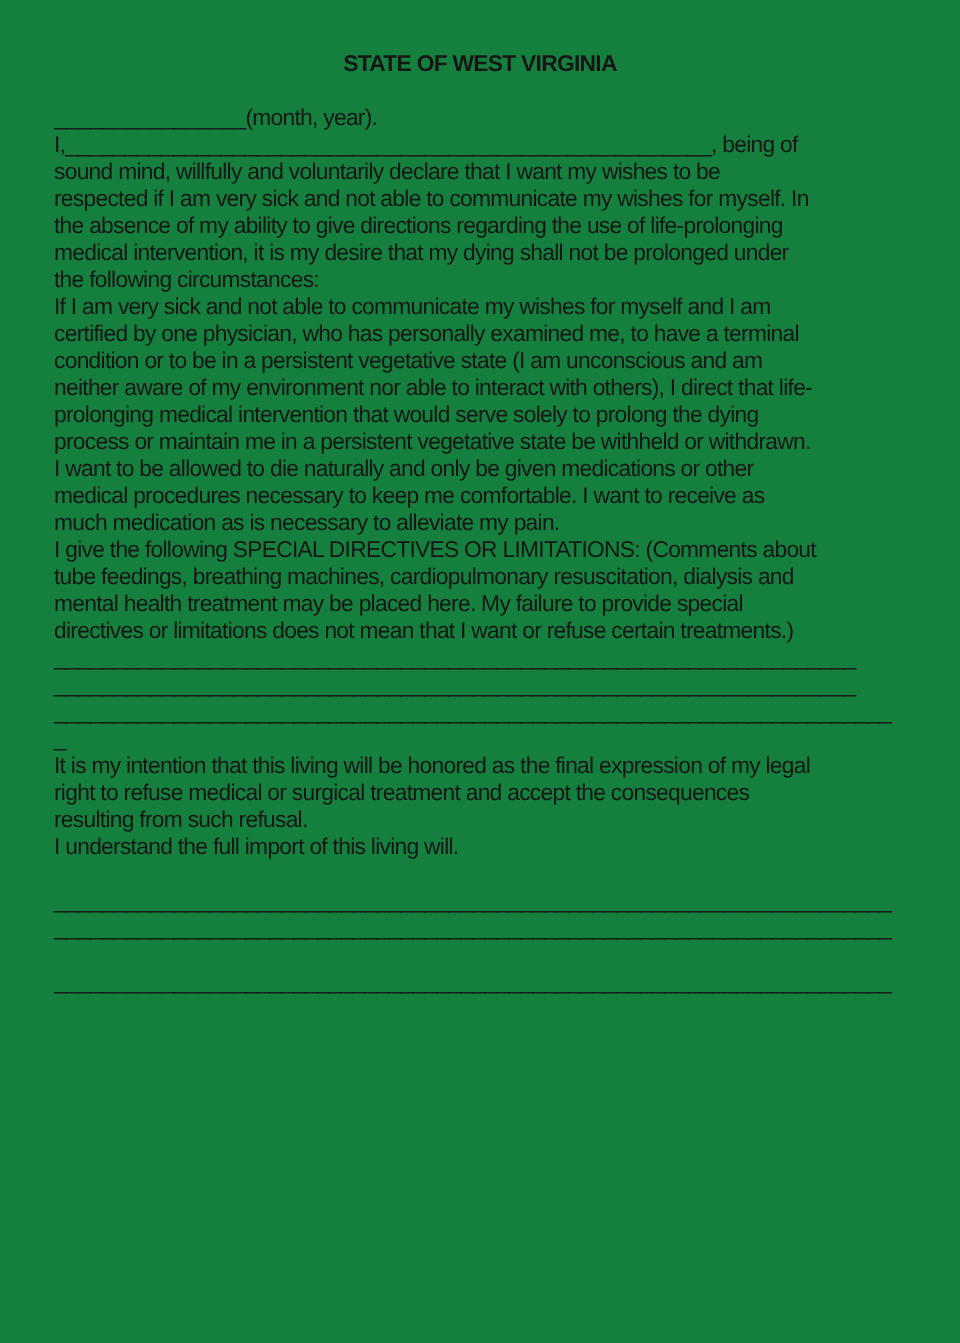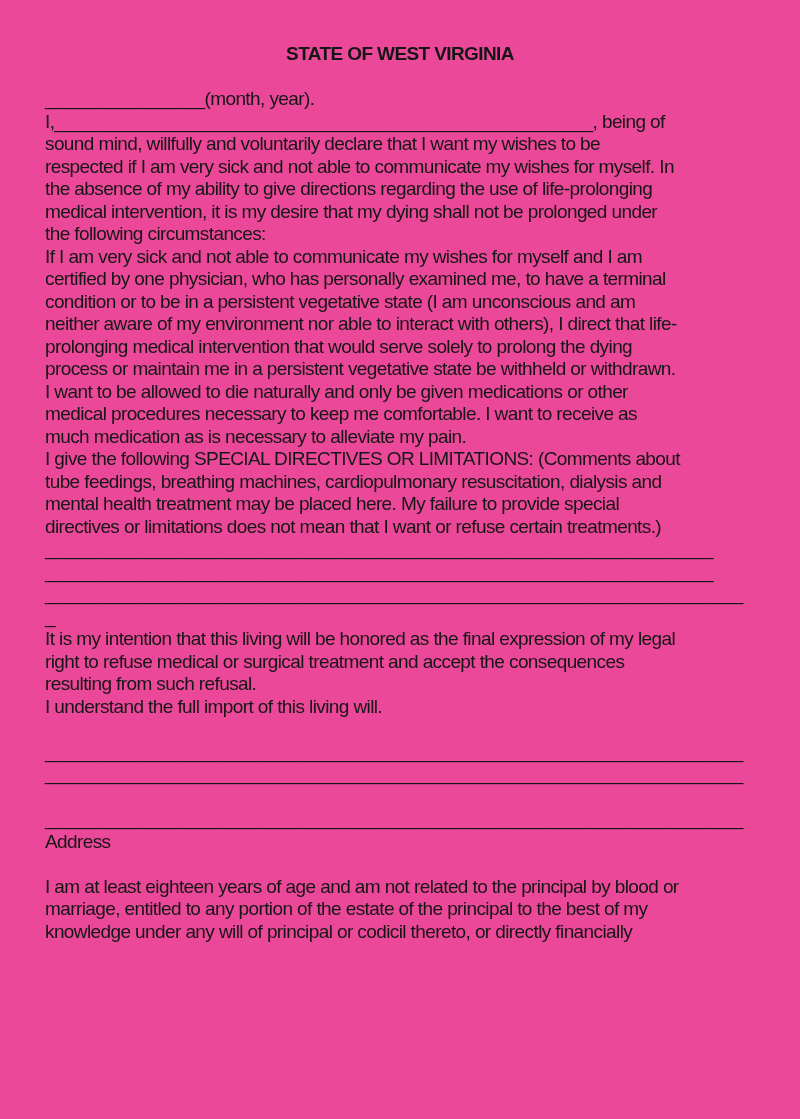--- a/index.html
+++ b/index.html
@@ -4,21 +4,21 @@
 <style>
   html, body {
     margin: 0;
     padding: 0;
     background: #ffffff;
   }
   .page {
     position: relative;
     width: 800px;
     height: 1119px;
-    background: #ec4899;
+    background: #15803d;
     color: #161616;
     font-family: "Liberation Sans", "DejaVu Sans", sans-serif;
     font-size: 19px;
     line-height: 22.5px;
     letter-spacing: -0.6px;
     overflow: hidden;
   }
   .doc {
     padding: 43px 45px 0 45px;
   }
@@ -76,21 +76,17 @@
 
     <div class="block">It is my intention that this living will be honored as the final expression of my legal
 right to refuse medical or surgical treatment and accept the consequences
 resulting from such refusal.
 I understand the full import of this living will.</div>
 
     <div class="block gap">______________________________________________________________________</div>
     <div class="block">______________________________________________________________________</div>
 
     <div class="block gap">______________________________________________________________________</div>
-    <div class="block">Address</div>
 
 
-    <div class="block gap">I am at least eighteen years of age and am not related to the principal by blood or
-marriage, entitled to any portion of the estate of the principal to the best of my
-knowledge under any will of principal or codicil thereto, or directly financially</div>
 
   </div>
 </div>
 
 </body></html>

